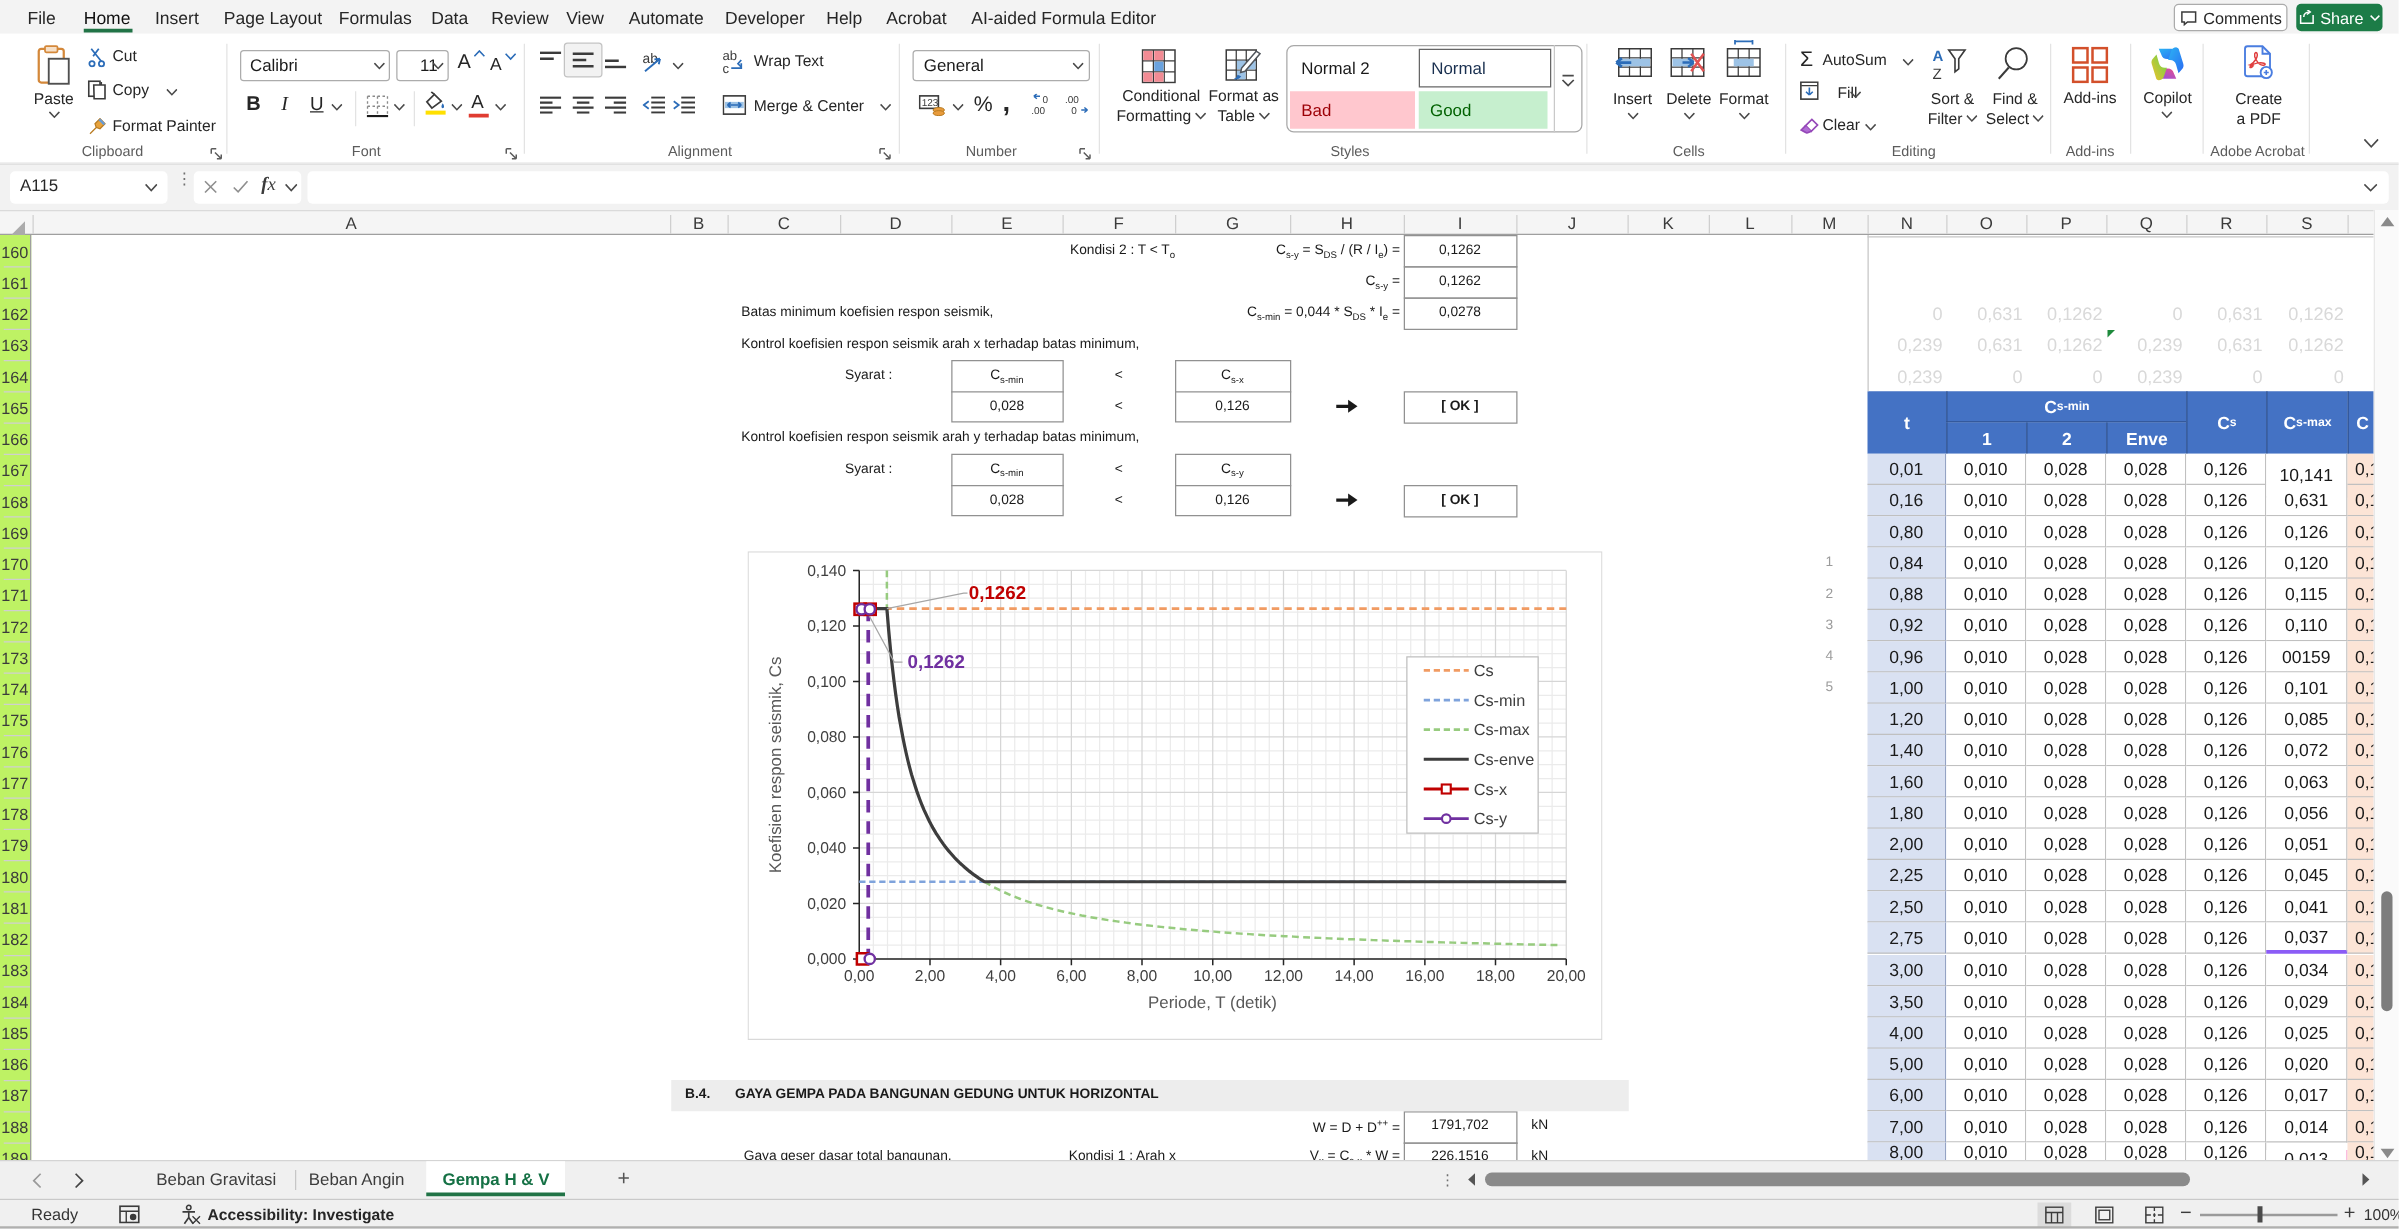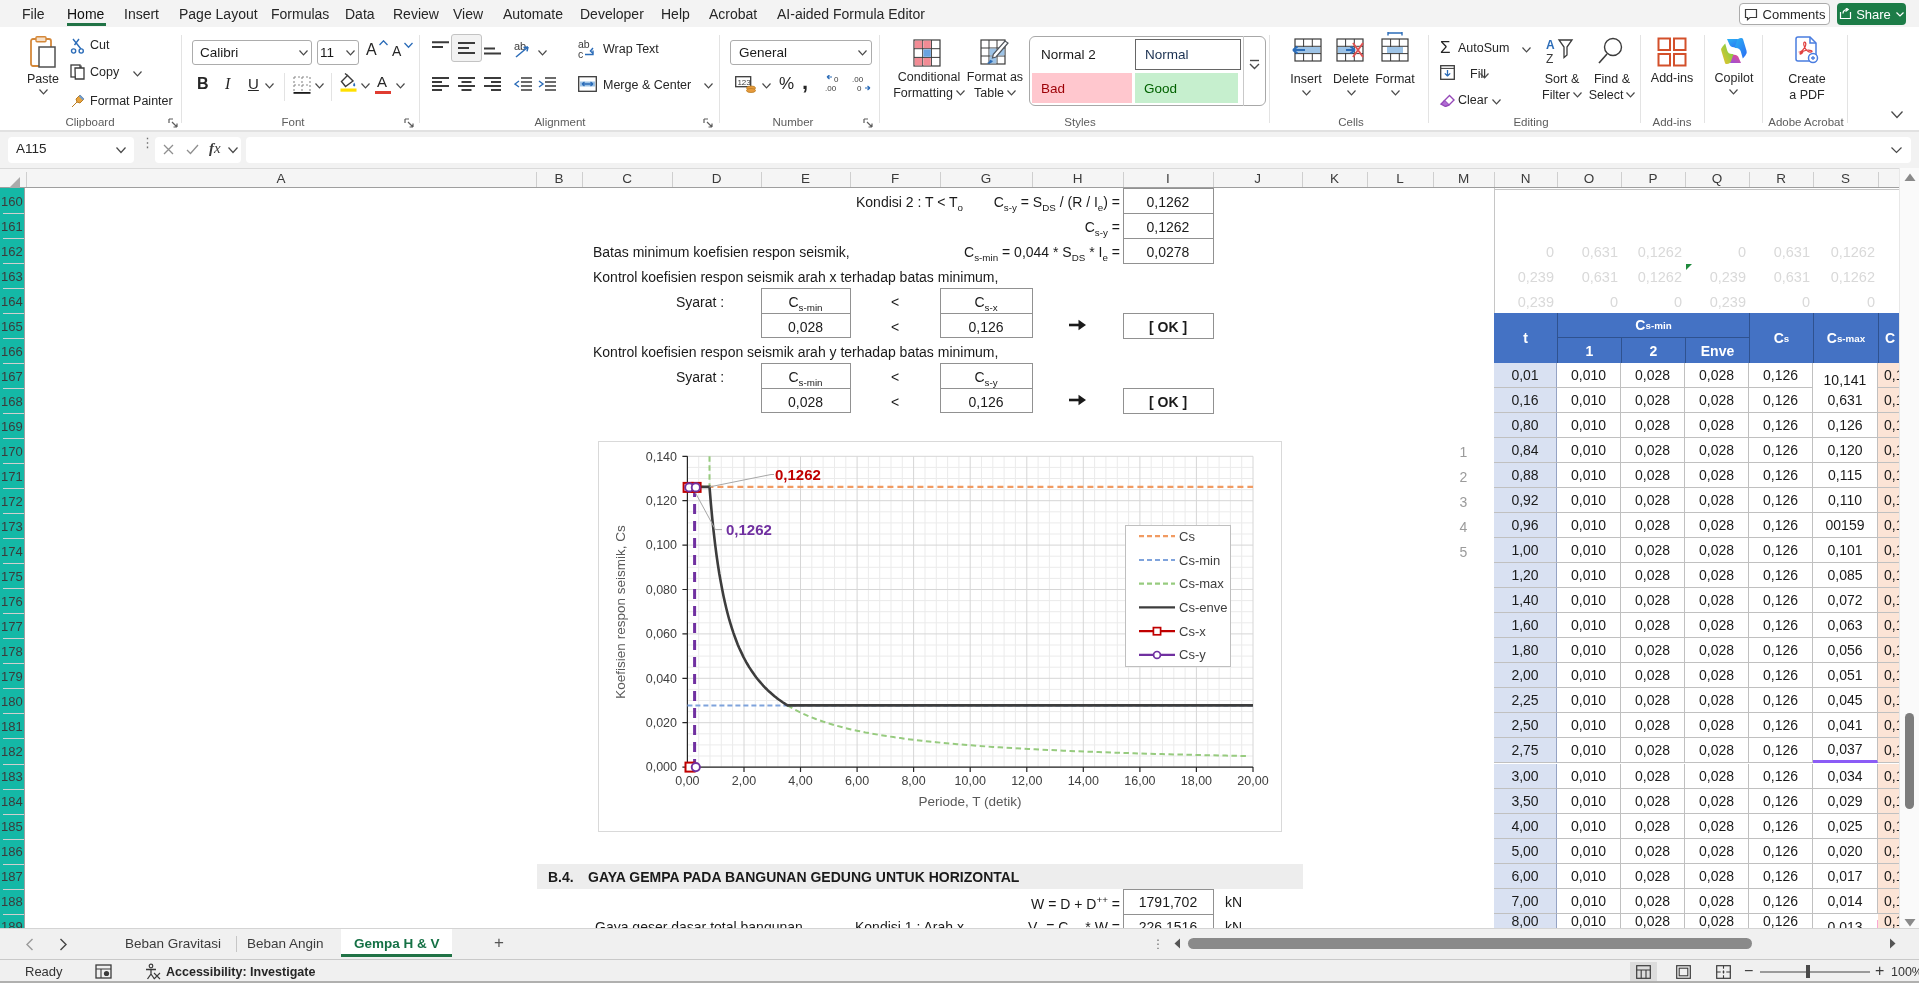--- a/index.html
+++ b/index.html
@@ -25,24 +25,24 @@
 
 
 #fbar { left:0; top:131px; width:1919px; height:37px; background:#f2f2f2; border-top:1px solid #e1e1e1; }
 .wbox { position:absolute; background:#fff; border-radius:4px; }
 
 
 #sheet { left:0; top:168px; width:1919px; height:760px; background:#fff; }
 #colhead { position:absolute; left:0; top:0; width:1899px; height:20px; background:#f5f5f5; border-bottom:1px solid #9f9f9f; border-top:1px solid #dadada; }
 .chl { position:absolute; top:0; height:19px; line-height:20px; font-size:13.5px; color:#3b3b3b; text-align:center; }
 .cb { position:absolute; top:3px; height:15px; width:1px; background:#cfcfcf; }
-#rowhead { position:absolute; left:0; top:20px; width:25px; height:740px; background:#14b8a6; border-right:1px solid #9f9f9f; }
+#rowhead { position:absolute; left:0; top:20px; width:25px; height:740px; background:#bef264; border-right:1px solid #9f9f9f; }
 .rhl { position:absolute; right:3px; width:20px; text-align:right; font-size:13px; color:#3b3b3b; }
 .rb { position:absolute; left:3px; width:21px; height:1px; background:#cfcfcf; }
-.celltext { position:absolute; font-size:14px; color:#1a1a1a; white-space:nowrap; }
+.celltext { position:absolute; font-size:11px; color:#1a1a1a; white-space:nowrap; }
 .bbox { position:absolute; border:1px solid #919191; }
 .faint { position:absolute; font-size:14.5px; color:#d9d9d9; white-space:nowrap; text-align:right; }
 
 
 .thdr { position:absolute; background:#4472c4; color:#fff; font-weight:bold; font-size:14px; display:flex; align-items:center; justify-content:center; }
 .tcell { position:absolute; font-size:14px; color:#1a1a1a; display:flex; align-items:center; justify-content:center; background:#fff; }
 .tcol { background:#d9e1f2; }
 .ocol { background:#fce4d6; justify-content:flex-start; padding-left:6px; overflow:hidden; }
 
 
@@ -134,21 +134,21 @@
   <div class="blabel" style="left:90px;top:67px;">Format Painter</div>
   <div class="glabel" style="left:40px;width:100px;">Clipboard</div>
   <svg class="launcher" style="left:167px;top:90px;" viewBox="0 0 13 13">
       <path d="M2 2 h4 M2 2 v4 M5 5 l5 5 M10 10 v-3.5 M10 10 h-3.5" stroke="#5c5c5c" stroke-width="1.2" fill="none"></path>
     </svg>
 
   <div class="combo" style="left:192px;top:13px;width:120px;height:25px;padding-left:7px;">Calibri</div>
   <svg class="abs" style="left:299px;top:23px;" width="9" height="6" viewBox="0 0 9 6">
       <path d="M0.5 0.5 L4.5 4.8 L8.5 0.5" fill="none" stroke="#4a4a4a" stroke-width="1.2"></path>
     </svg>
-  <div class="combo" style="left:317px;top:13px;width:42px;height:25px;padding-left:2px;">11</div>
+  <div class="combo" style="left:317px;top:13px;width:42px;height:25px;padding-left:18px;">11</div>
   <svg class="abs" style="left:346px;top:23px;" width="9" height="6" viewBox="0 0 9 6">
       <path d="M0.5 0.5 L4.5 4.8 L8.5 0.5" fill="none" stroke="#4a4a4a" stroke-width="1.2"></path>
     </svg>
   <div class="blabel" style="left:366px;top:14px;font-size:16px;">A</div>
   <svg class="abs" style="left:379px;top:13px;" width="9" height="7" viewBox="0 0 9 7">
       <path d="M0.5 5 L4.5 0.8 L8.5 5" fill="none" stroke="#2b6cb8" stroke-width="1.3"></path>
     </svg>
   <div class="blabel" style="left:392px;top:16px;font-size:14px;">A</div>
   <svg class="abs" style="left:404px;top:15px;" width="9" height="7" viewBox="0 0 9 7">
       <path d="M0.5 1 L4.5 5.2 L8.5 1" fill="none" stroke="#2b6cb8" stroke-width="1.3"></path>

